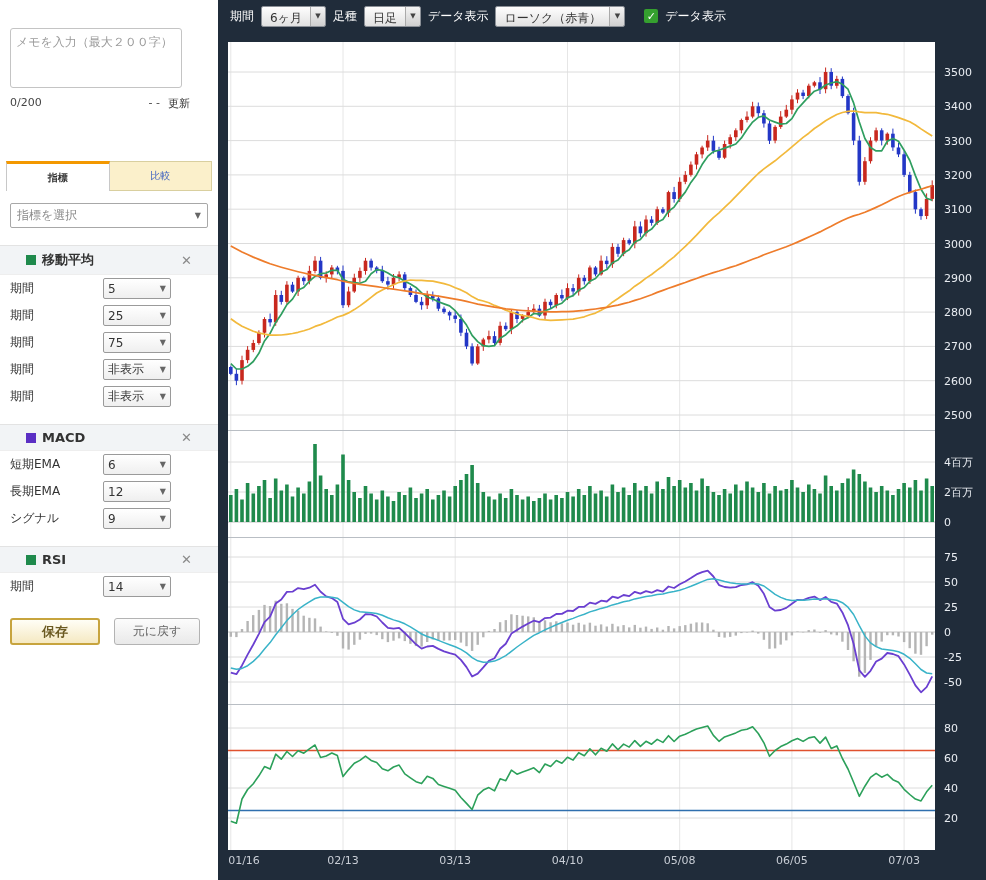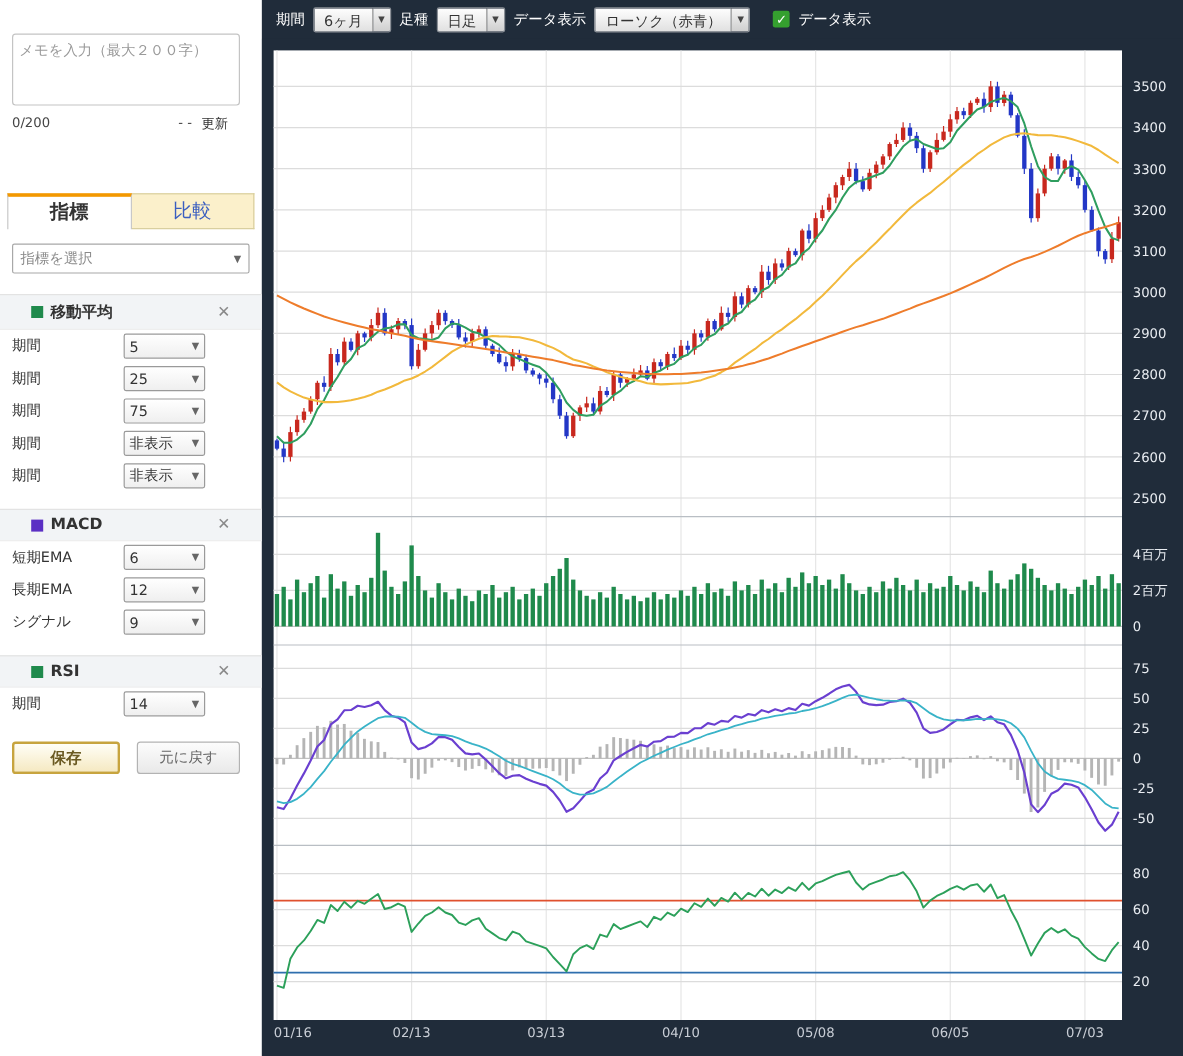--- a/index.html
+++ b/index.html
@@ -1,26 +1,26 @@
 <!DOCTYPE html>
 <html><head>
 <meta charset="utf-8">
 <style>
 *{box-sizing:border-box;margin:0;padding:0}
 html,body{width:986px;height:880px}
 body{font-family:"DejaVu Sans","Liberation Sans",sans-serif;background:#fff;overflow:hidden}
 .app{display:flex;width:986px;height:880px}
 
 .sidebar{width:218px;background:#fff;flex:none;position:relative}
-.memo{display:block;width:190px;height:60px;margin:28px 0 0 10px;border:1px solid #c4c4c4;border-radius:3px;padding:5px;font-size:12px;color:#333;resize:none;font-family:inherit}
+.memo{display:block;width:172px;height:60px;margin:28px 0 0 10px;border:1px solid #c4c4c4;border-radius:3px;padding:5px;font-size:12px;color:#333;resize:none;font-family:inherit}
 .memo::placeholder{color:#9a9a9a}
 .memo-meta{display:flex;justify-content:space-between;margin:8px 28px 0 10px;font-size:11px;color:#444}
 .upd{display:flex;gap:8px}
 .upd .link{color:#333;cursor:pointer}
-.tabs{display:flex;margin:50px 6px 0 6px;height:30px;font-size:16px}
+.tabs{display:flex;margin:50px 6px 0 6px;height:30px;font-size:10px}
 .tab{flex:1;display:flex;align-items:center;justify-content:center;cursor:pointer}
 .tab.active{background:#fff;border:1px solid #c8c8c8;border-bottom:none;border-top:3px solid #f39800;font-weight:bold;color:#333}
 .tab.inactive{background:#fbf0cb;border:1px solid #d9cf9f;border-left:none;color:#3a5ec0}
 .ind-select{margin:12px 10px 17px 10px;height:25px;border:1px solid #a8a8a8;border-radius:2px;background:#fff;display:flex;align-items:center;justify-content:space-between;padding:0 6px;font-size:12px;color:#8a8a8a;cursor:pointer}
 .chev{font-size:8px;color:#666;flex:none}
 .group-header{margin-top:14px;padding:5px 26px;display:flex;align-items:center;gap:6px;background:#f2f4f6;border-top:1px solid #e3e3e3;border-bottom:1px solid #eee}
 .sq{width:10px;height:10px;flex:none}
 .gtitle{font-size:13px;font-weight:bold;color:#333;flex:1}
 .close{color:#8a8a8a;font-size:13px;cursor:pointer}
 .row{display:flex;align-items:center;padding:3px 10px;font-size:12px;color:#333}

